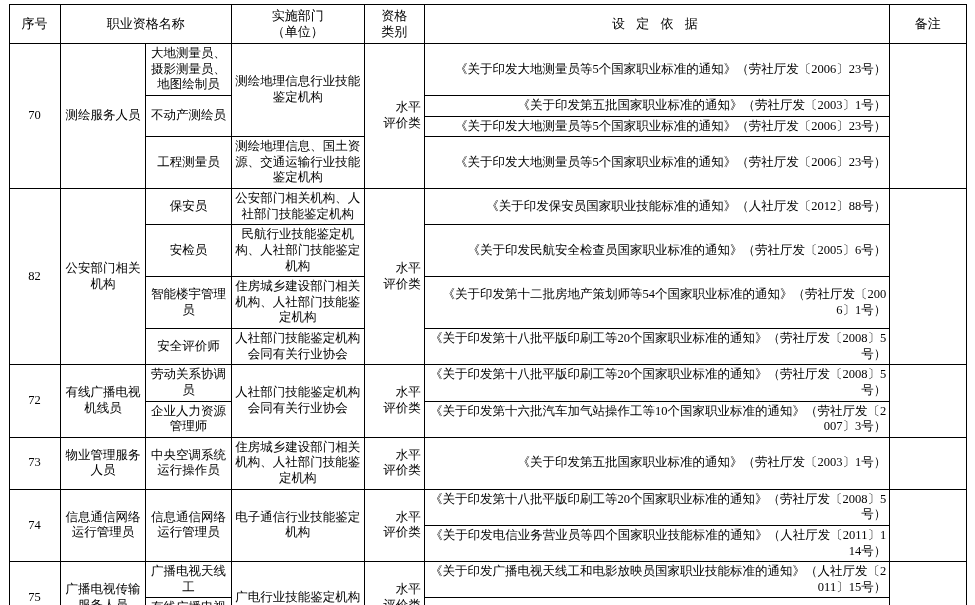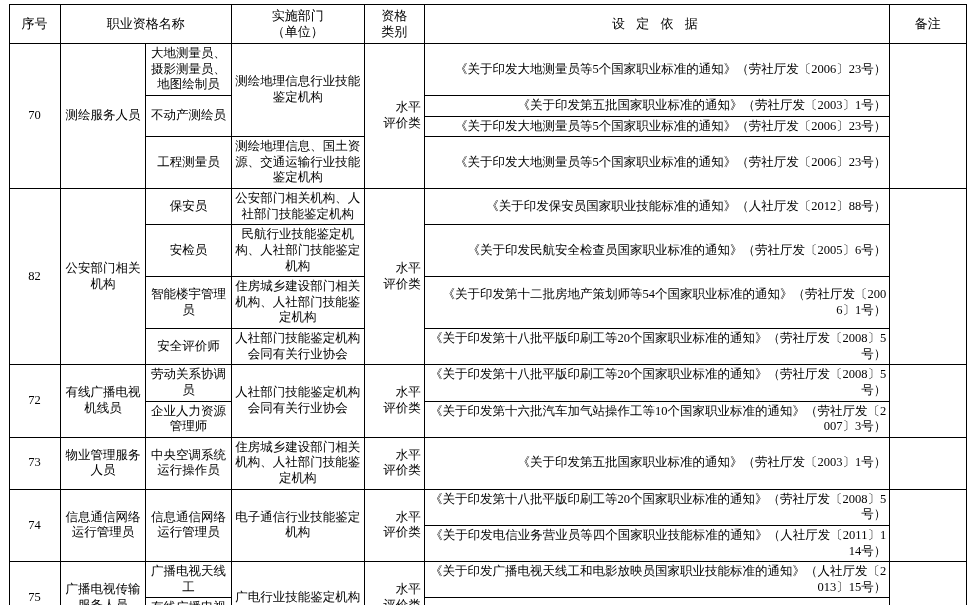--- a/index.html
+++ b/index.html
@@ -199,21 +199,21 @@
         </tr>
         <tr>
           <td class="seq" rowspan="2">75</td>
           <td class="name" rowspan="2">广播电视传输服务人员</td>
           <td class="sub" rowspan="1">广播电视天线工</td>
           <td class="dept" rowspan="2">广电行业技能鉴定机构</td>
           <td class="cat" rowspan="2">
             <span class="cat-inner">水平</span>
             <span class="cat-inner">评价类</span>
           </td>
-          <td class="basis">《关于印发广播电视天线工和电影放映员国家职业技能标准的通知》（人社厅发〔2013〕15号）</td>
+          <td class="basis">《关于印发广播电视天线工和电影放映员国家职业技能标准的通知》（人社厅发〔2011〕15号）</td>
           <td class="remark" rowspan="2"></td>
         </tr>
         <tr>
           <td class="sub" rowspan="1">有线广播电视机线员</td>
           <td class="basis">《关于印发有线广播电视机线员国家职业标准的通知》（劳社厅发〔2006〕3号）</td>
         </tr>
       </tbody>
   </table>
 </div>
 

